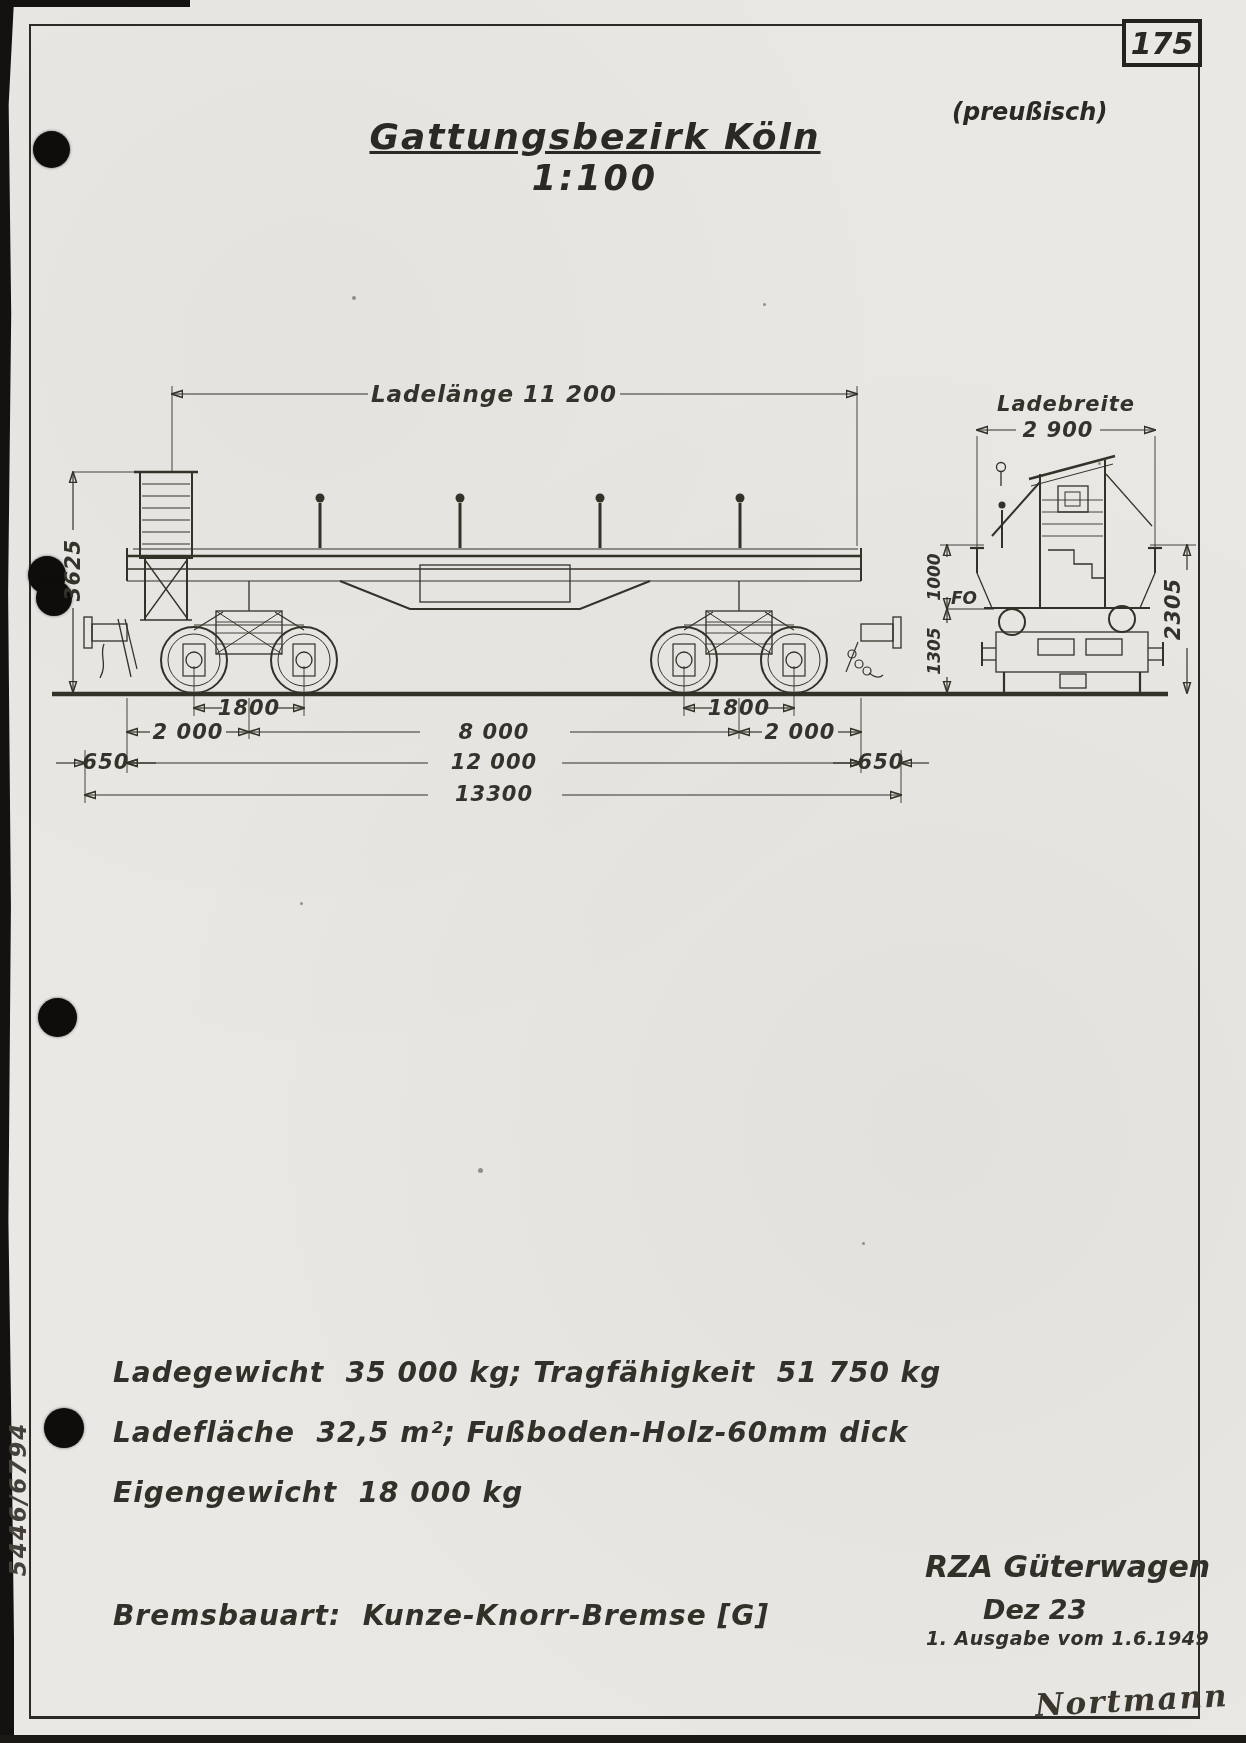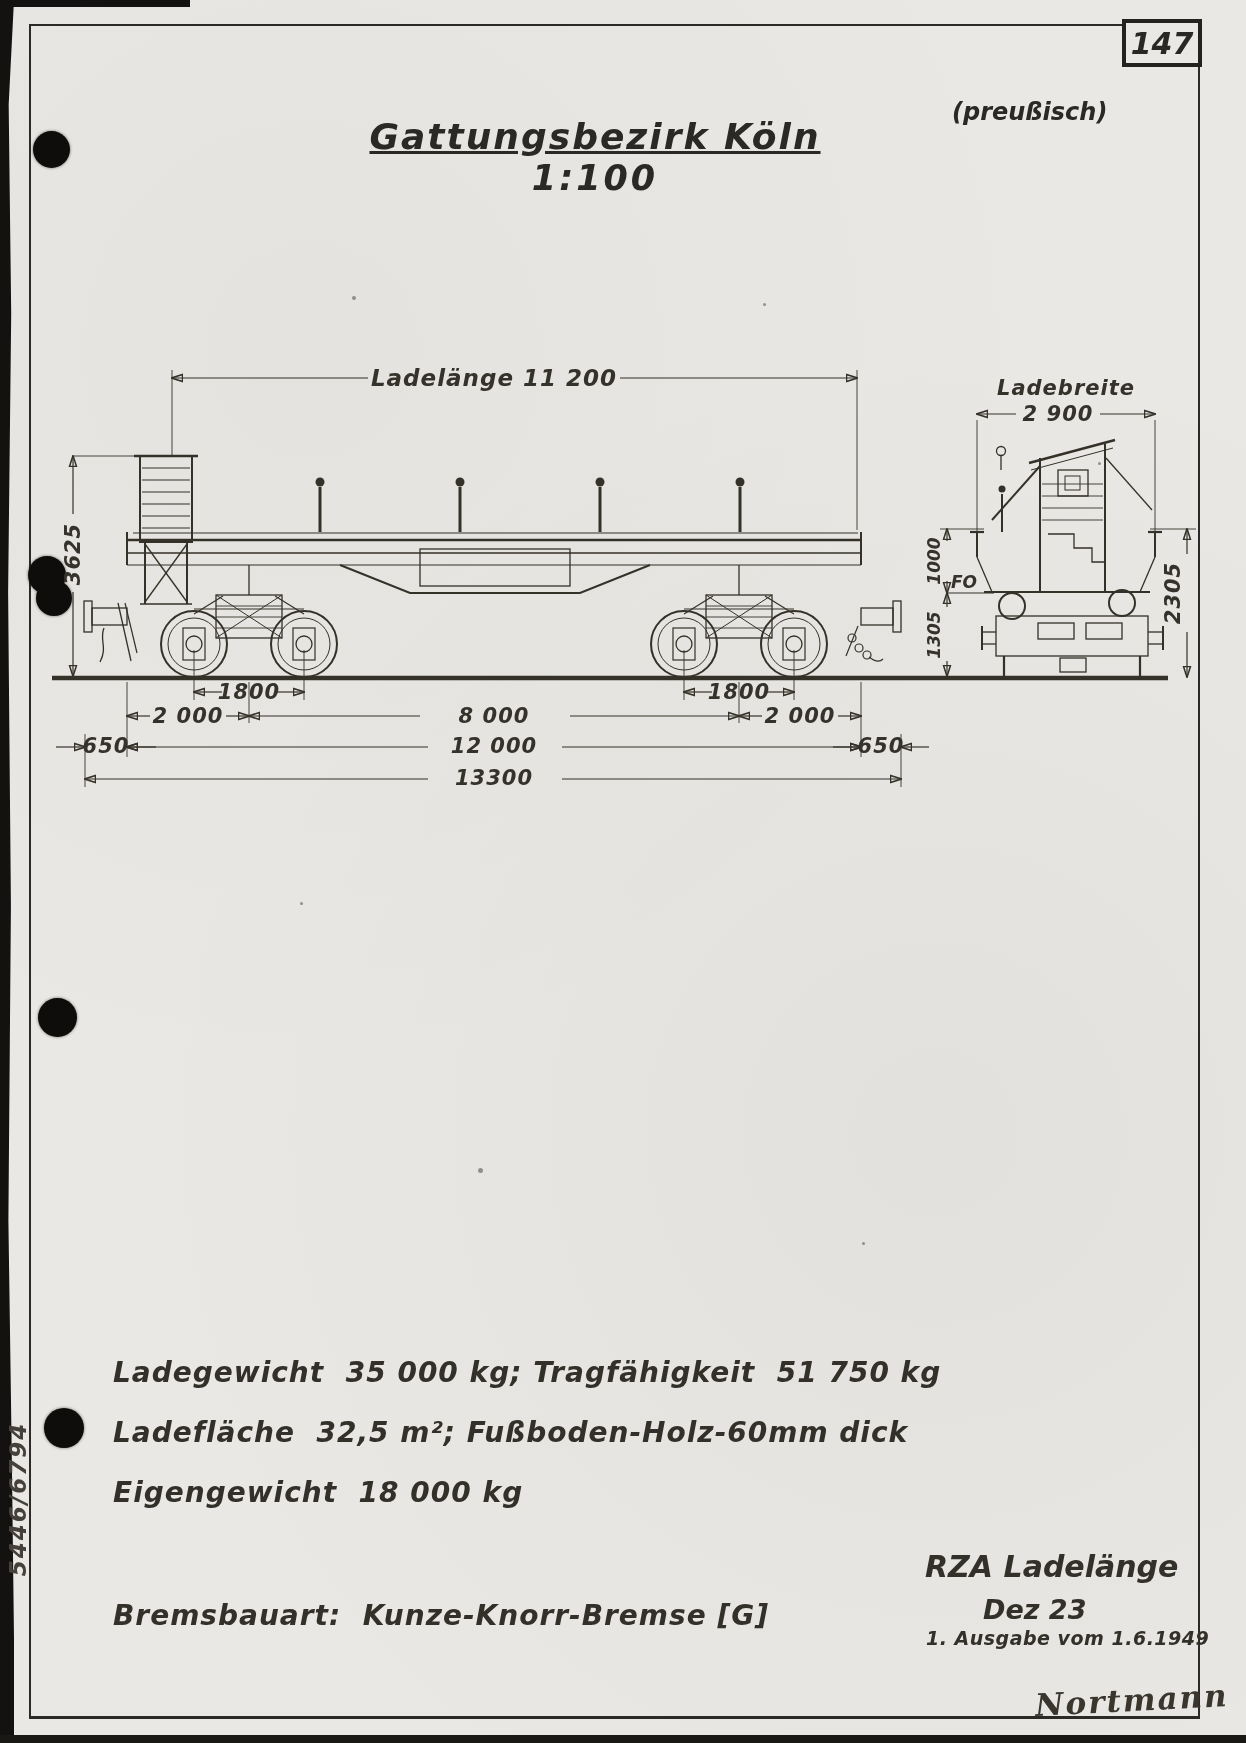--- a/index.html
+++ b/index.html
@@ -46,21 +46,21 @@
   .spec1{top:1356px;} .spec2{top:1416px;} .spec3{top:1476px;} .spec4{top:1599px;}
   .iss-org{left:925px;top:1549px;font:italic bold 30px "DejaVu Sans",sans-serif;color:#333029;}
   .iss-date{left:983px;top:1594px;font:italic bold 27px "DejaVu Sans",sans-serif;color:#333029;}
   .iss-ed{left:926px;top:1627px;font:italic bold 19px "DejaVu Sans",sans-serif;letter-spacing:.5px;color:#333029;}
   .sig{left:1035px;top:1682px;font:italic bold 31px "DejaVu Serif",serif;
     transform:rotate(-3deg);letter-spacing:2px;color:#3a362e;}
   .edge-code{left:-122px;top:1486px;width:280px;text-align:center;transform:rotate(-90deg);
     font:italic bold 23px "DejaVu Sans",sans-serif;letter-spacing:2px;color:#45413a;}
   .speck{position:absolute;background:#4c483f;border-radius:50%;opacity:.55;}
   
-  .drawing{position:absolute;left:0;top:312px;width:1080px;height:500px;}
+  .drawing{position:absolute;left:0;top:328px;width:1080px;height:500px;}
   svg line,svg path,svg rect,svg circle{stroke:#343128;fill:none;stroke-width:1.5;}
   .sw08{stroke-width:.9;} .sw1{stroke-width:1;} .sw12{stroke-width:1.2;} .sw13{stroke-width:1.3;}
   .sw2{stroke-width:2;} .sw22{stroke-width:2.2;} .sw25{stroke-width:2.5;} .sw3{stroke-width:3;}
   .thick{stroke-width:4.5;}
   .ink{fill:#343128;stroke:none;}
   svg text{stroke:none;fill:#35322b;text-anchor:middle;
     font:italic bold 21px "DejaVu Sans",sans-serif;letter-spacing:1px;}
   text.lg{font-size:23px;} text.sm{font-size:17px;letter-spacing:0;}
 </style>
 </head>
@@ -70,21 +70,21 @@
 
   <div class="edge-left"></div>
   <div class="edge-top"></div>
   <div class="edge-bottom"></div>
 
   <div class="frame frame-left"></div>
   <div class="frame frame-top"></div>
   <div class="frame frame-right"></div>
   <div class="frame frame-bottom"></div>
   <div class="page-box">
-    <span>147</span>
+    <span>175</span>
   </div>
 
   <div class="hole h1"></div>
   <div class="hole h2a"></div>
   <div class="hole h2b"></div>
   <div class="hole h3"></div>
   <div class="hole h4"></div>
 
   <div class="abs t-qual">(preußisch)</div>
   <div class="abs t-district">Gattungsbezirk Köln</div>
@@ -339,21 +339,21 @@
       </g>
     </g>
   </svg>
   </div>
 
   <div class="abs spec spec1">Ladegewicht  35 000 kg; Tragfähigkeit  51 750 kg</div>
   <div class="abs spec spec2">Ladefläche  32,5 m²; Fußboden-Holz-60mm dick</div>
   <div class="abs spec spec3">Eigengewicht  18 000 kg</div>
   <div class="abs spec spec4">Bremsbauart:  Kunze-Knorr-Bremse [G]</div>
 
-  <div class="abs iss-org">RZA Ladelänge</div>
+  <div class="abs iss-org">RZA Güterwagen</div>
   <div class="abs iss-date">Dez 23</div>
   <div class="abs iss-ed">1. Ausgabe vom 1.6.1949</div>
 
   <div class="abs sig">Nortmann</div>
   <div class="abs edge-code">5446/6794</div>
 
   <div class="speck" style="left:352px;top:296px;width:4px;height:4px;"></div>
   <div class="speck" style="left:763px;top:303px;width:3px;height:3px;"></div>
   <div class="speck" style="left:478px;top:1168px;width:5px;height:5px;"></div>
   <div class="speck" style="left:862px;top:1242px;width:3px;height:3px;"></div>

